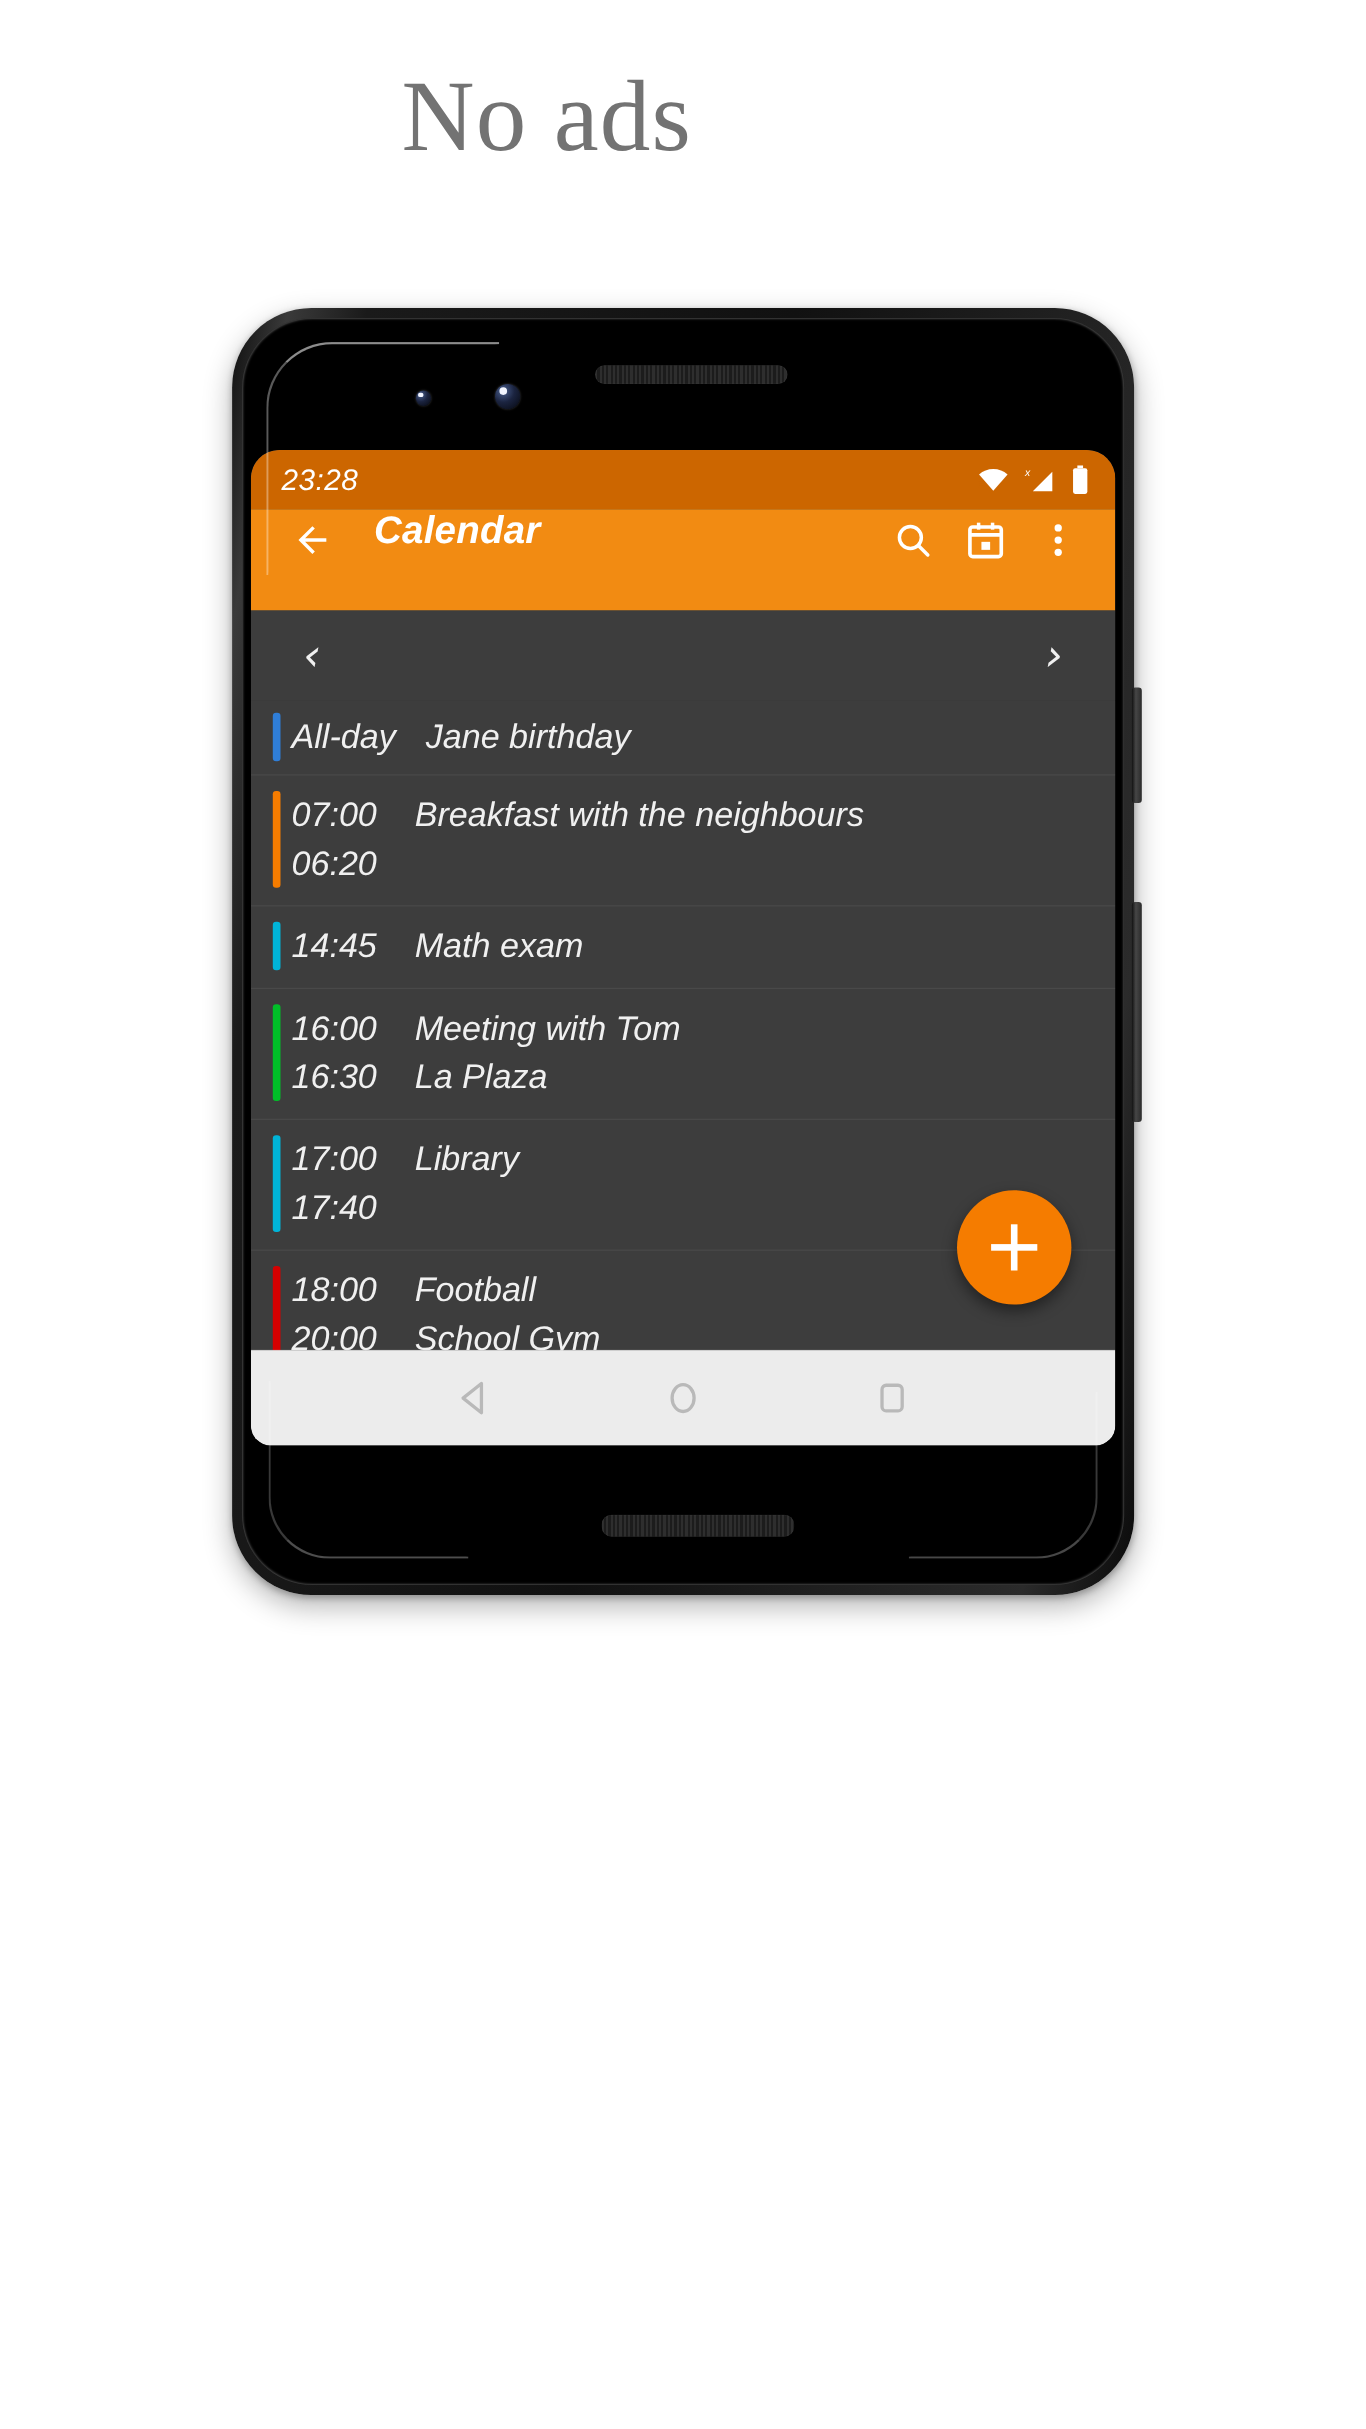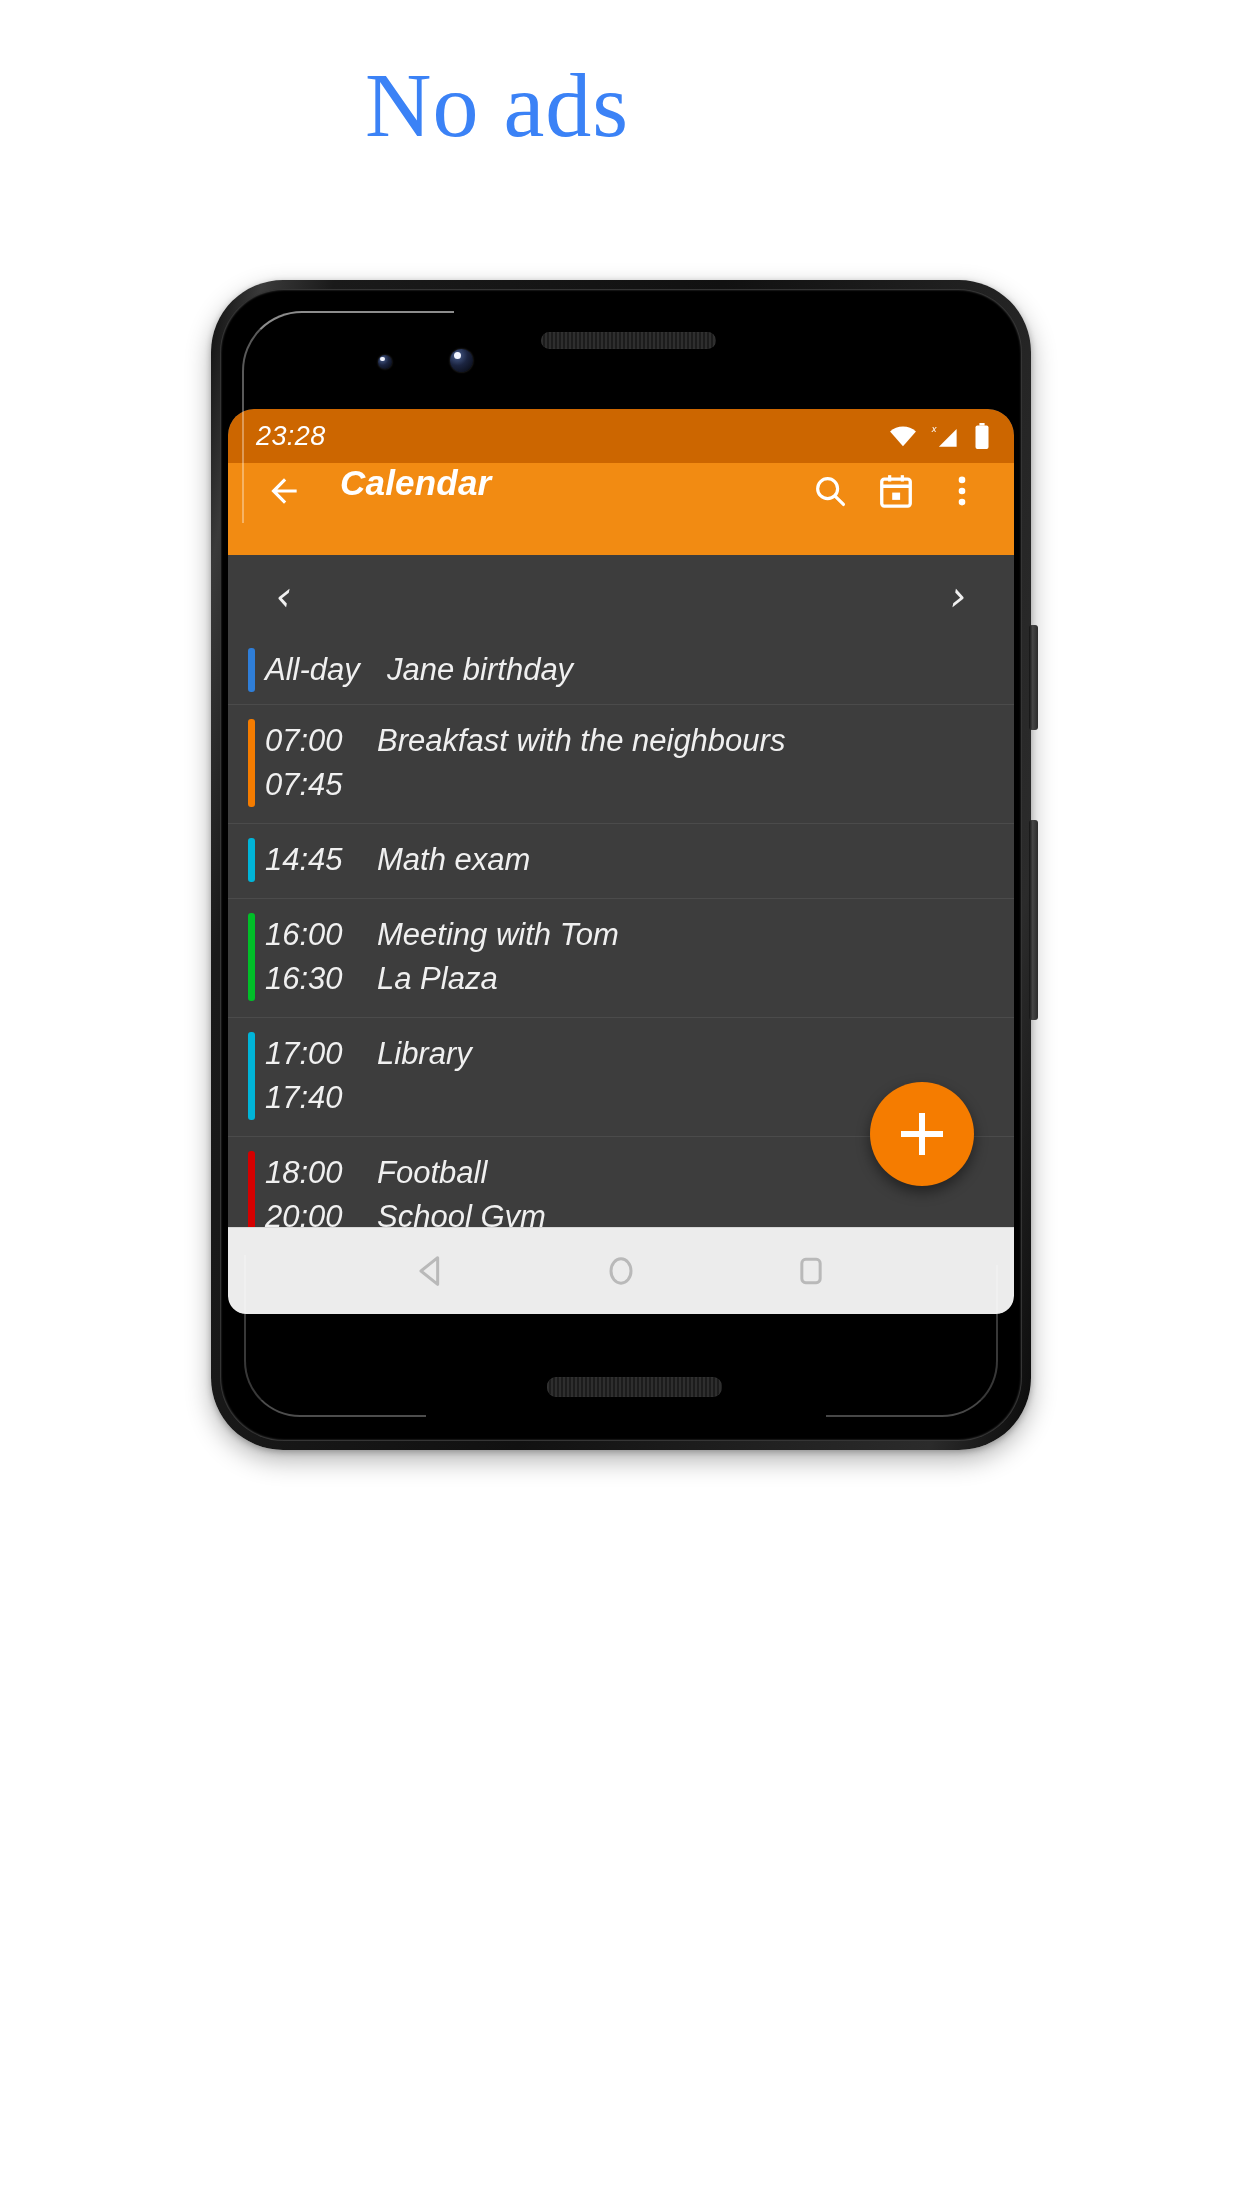--- a/index.html
+++ b/index.html
@@ -17,21 +17,21 @@
 
   
   .headline {
     position: absolute;
     top: 55px;
     left: 0;
     width: 994px;
     text-align: center;
     font-family: "Liberation Serif", serif;
     font-size: 92px;
-    color: #3b82f6;
+    color: #737373;
     letter-spacing: 1px;
     line-height: 1.1;
   }
 
   
   .phone {
     position: absolute;
     left: 211px;
     top: 280px;
     width: 820px;
@@ -396,21 +396,21 @@
               <div class="ev-line">All-day</div>
             </div>
             <div class="event-texts">
               <div class="ev-line">Jane birthday</div>
             </div>
           </div>
           <div class="event-row">
             <div class="color-bar" style="background: rgb(245, 124, 0);"></div>
             <div class="event-times">
               <div class="ev-line">07:00</div>
-              <div class="ev-line">07:45</div>
+              <div class="ev-line">06:20</div>
             </div>
             <div class="event-texts">
               <div class="ev-line">Breakfast with the neighbours</div>
               <div class="ev-spacer"></div>
             </div>
           </div>
           <div class="event-row">
             <div class="color-bar" style="background: rgb(0, 180, 216);"></div>
             <div class="event-times">
               <div class="ev-line">14:45</div>

